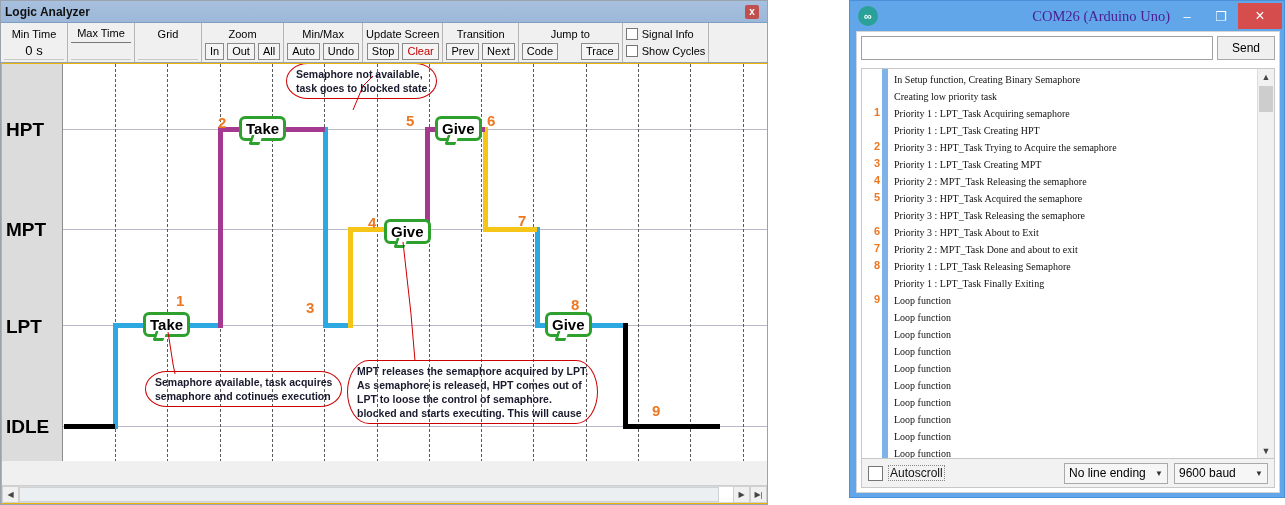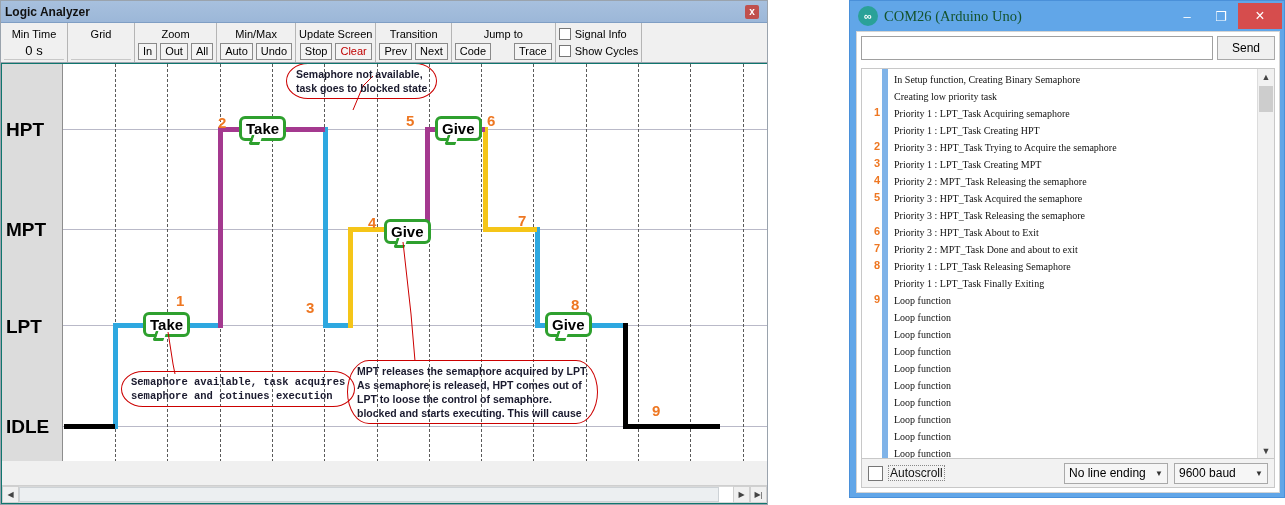--- a/index.html
+++ b/index.html
@@ -1,21 +1,21 @@
 <!DOCTYPE html>
 <html><head>
 <meta charset="utf-8">
 <style>
   html,body{margin:0;padding:0;background:#ffffff;}
   body{width:1285px;height:505px;position:relative;overflow:hidden;
        font-family:"Liberation Sans",sans-serif;}
 
   
   #la-window{position:absolute;left:0;top:0;width:768px;height:505px;
-             background:#0f766e;border:1px solid #9aa3ad;box-sizing:border-box;}
+             background:#eab308;border:1px solid #9aa3ad;box-sizing:border-box;}
   #la-title{height:22px;background:linear-gradient(#a7c0de,#9cb7d8);
             border-bottom:1px solid #7f9ec4;display:flex;align-items:center;
             padding:0 4px;box-sizing:border-box;}
   #la-title .t{font-size:12px;font-weight:bold;color:#111;flex:1;}
   #la-close{width:14px;height:14px;background:#c0504d;color:#fff;font-size:10px;
             font-weight:bold;line-height:14px;text-align:center;border-radius:2px;
             margin-right:4px;cursor:pointer;}
 
   #la-toolbar{height:40px;background:#f0f0f0;display:flex;align-items:stretch;
               border-bottom:1px solid #9aa3ad;box-sizing:border-box;overflow:hidden;}
@@ -63,21 +63,21 @@
   #sb-track{flex:1;background:#fff;border-top:1px solid #d8d8d8;border-bottom:1px solid #d8d8d8;}
   #sb-thumb{height:100%;width:98%;background:#eceff1;border:1px solid #cdd2d6;box-sizing:border-box;}
 
   
   #sm-window{position:absolute;left:849px;top:0;width:436px;height:498px;
              background:#61a6e8;border:1px solid #4a90d9;box-sizing:border-box;}
   #sm-title{height:30px;display:flex;align-items:center;padding:0 2px;box-sizing:border-box;}
   #sm-logo{width:20px;height:20px;border-radius:50%;background:#2aa198;margin:0 6px;
            display:flex;align-items:center;justify-content:center;color:#fff;font-size:11px;
            font-weight:bold;line-height:1;}
-  #sm-title .t{flex:1;text-align:left;font-size:14.5px;color:#14532d;
+  #sm-title .t{flex:1;text-align:right;font-size:14.5px;color:#4c1d95;
                font-family:"Liberation Serif",serif;}
   .wbtn{width:34px;height:26px;display:flex;align-items:center;justify-content:center;
         color:#fff;font-size:13px;cursor:pointer;}
   .wbtn.close{background:#d64d4d;width:44px;font-size:16px;}
 
   #sm-body{position:absolute;left:6px;top:30px;width:424px;height:462px;
            background:#fff;border:1px solid #d4d4d4;box-sizing:border-box;}
   #sm-send-row{display:flex;height:26px;padding:4px 4px 2px 4px;box-sizing:content-box;gap:4px;}
   #sm-input{flex:1;border:1px solid #a0a0a0;background:#fff;height:24px;box-sizing:border-box;}
   #sm-send{width:58px;height:24px;border:1px solid #a9a9a9;background:#f0f0f0;
@@ -120,20 +120,24 @@
   </div>
 
   <div id="la-toolbar">
 
 
     <div class="tgroup">
       <div class="fieldhdr">Min Time</div>
       <div class="fieldval">0 s</div>
     </div>
 
+    <div class="tgroup">
+      <div class="fieldhdr ul">Max Time</div>
+      <div class="fieldval"></div>
+    </div>
 
     <div class="tgroup">
       <div class="fieldhdr">Grid</div>
       <div class="fieldval"></div>
     </div>
 
     <div class="tgroup">
       <div class="glabel">Zoom</div>
       <div class="trow">
         <div class="btn">In</div>
@@ -257,21 +261,21 @@
       <svg width="704" height="398" style="position:absolute;left:0;top:0;pointer-events:none;">
         <polyline points="105,268 110,300 112,310" fill="none" stroke="#cc0000" stroke-width="1"></polyline>
         <polyline points="290,46 300,22 310,12" fill="none" stroke="#cc0000" stroke-width="1"></polyline>
         <polyline points="340,178 348,250 352,297" fill="none" stroke="#cc0000" stroke-width="1"></polyline>
       </svg>
 
       <div class="callout" style="left:223px;top:-1px;">
         <span>Semaphore not available,</span>
         <span>task goes to blocked state</span>
       </div>
-      <div class="callout" style="left:58px;top:307px;font-family:Liberation Mono, monospace;">
+      <div class="callout" style="left:82px;top:307px;">
         <span>Semaphore available, task acquires</span>
         <span>semaphore and  cotinues execution</span>
       </div>
       <div class="callout" style="left:284px;top:296px;">
         <span>MPT releases the semaphore acquired by LPT.</span>
         <span>As semaphore is released, HPT comes out of</span>
         <span>LPT to loose the control of semaphore.</span>
         <span>blocked and starts executing. This will cause</span>
       </div>
     </div>

